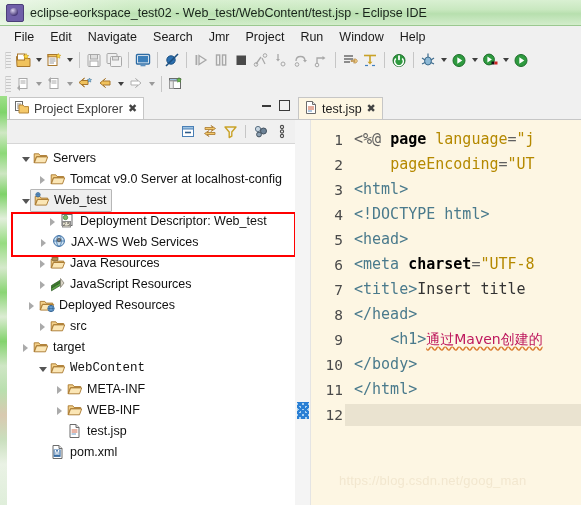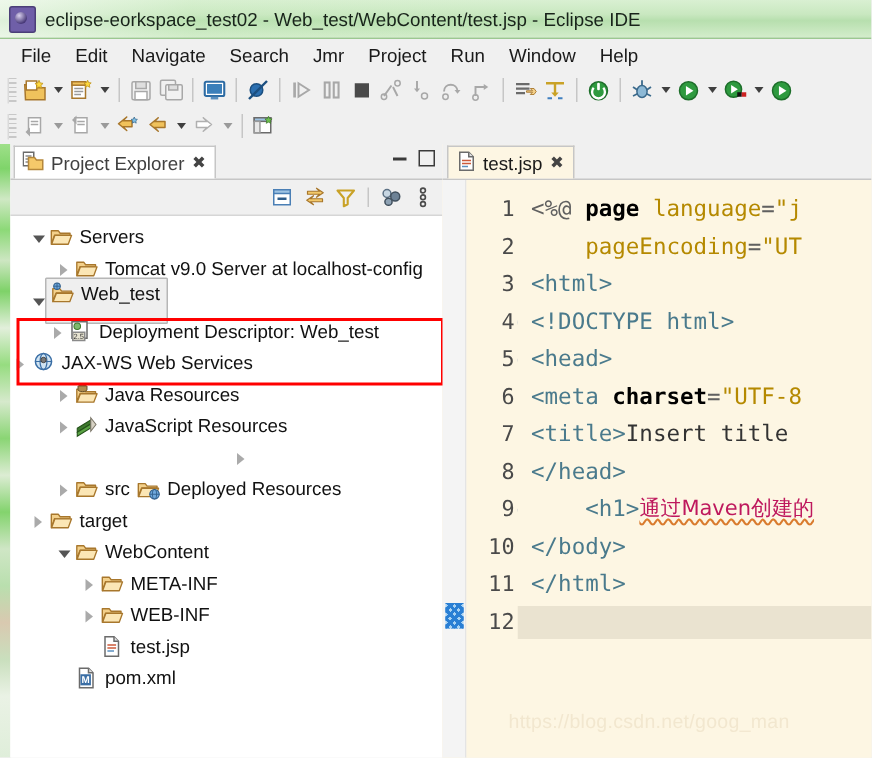--- a/index.html
+++ b/index.html
@@ -241,21 +241,21 @@
   .twist.col::after { display: none; }
   .ticon { width: 18px; height: 18px; flex: 0 0 auto; display: flex; align-items: center; justify-content: center; margin-right: 3px;}
   .tlabel {
     font-size: 12.5px;
     color: #111;
     line-height: 1;
   }
   .tnode.sel .tlabel-wrap {
     background: #efefef;
     border: 1px solid #b6b6b6;
-    padding: 1px 4px 10px 2px;
+    padding: 1px 4px 2px 2px;
     margin-left: -2px;
     border-radius: 1px;
   }
   .tlabel-wrap { display: inline-flex; align-items: center; padding: 1px 2px 2px 0; }
 
   .redbox {
     position: absolute;
     left: 4px; top: 68px;
     width: 285px; height: 45px;
     border: 2.5px solid #ff0000;
@@ -713,35 +713,35 @@
               <svg width="16" height="16" viewBox="0 0 16 16">
                 <path d="M1.2 4.4h4.6l1.3 1.7h6.6v1.2H3.4L1.2 13z" fill="#f3d08a" stroke="#a8772c" stroke-width=".9" stroke-linejoin="round"></path>
                 <path d="M3.6 7.5h11.1l-2.2 5.6H1.4z" fill="#fbe6b5" stroke="#a8772c" stroke-width=".9" stroke-linejoin="round"></path>
                 <circle cx="4" cy="2.8" r="2.2" fill="#6fa8dc" stroke="#2f5d8a" stroke-width=".7"></circle>
                 <path d="M1.8 2.8h4.4M4 .6v4.4" stroke="#2f5d8a" stroke-width=".6"></path>
               </svg>
             </div>
             <span class="tlabel">Web_test</span>
           </span>
         </div>
-        <div class="tnode" style="padding-left: 25px;">
+        <div class="tnode" style="padding-left: 39px;">
           <div class="twist col"></div>
           <span class="tlabel-wrap">
             <div class="ticon">
               <svg width="16" height="16" viewBox="0 0 16 16">
                 <rect x="2" y="1.5" width="10" height="11" fill="#fff" stroke="#6b6b6b"></rect>
                 <circle cx="5.5" cy="4.5" r="2.2" fill="#7fb96e" stroke="#3e7a2e" stroke-width=".7"></circle>
                 <rect x="2.5" y="8.5" width="8" height="5.5" fill="#e8e4d2" stroke="#8a8a8a"></rect>
                 <text x="6.5" y="13" font-size="5" text-anchor="middle" fill="#333" font-family="sans-serif">2.5</text>
               </svg>
             </div>
             <span class="tlabel">Deployment Descriptor: Web_test</span>
           </span>
         </div>
-        <div class="tnode" style="">
+        <div class="tnode" style=" margin-left: 30px;">
           <div class="twist col"></div>
           <span class="tlabel-wrap">
             <div class="ticon">
               <svg width="16" height="16" viewBox="0 0 16 16">
                 <circle cx="8" cy="7" r="5.4" fill="#cfe3f2" stroke="#3a6ea5"></circle>
                 <ellipse cx="8" cy="7" rx="2.3" ry="5.4" fill="none" stroke="#3a6ea5" stroke-width=".8"></ellipse>
                 <line x1="2.6" y1="7" x2="13.4" y2="7" stroke="#3a6ea5" stroke-width=".8"></line>
                 <circle cx="8" cy="6" r="1.8" fill="#7a7a7a" stroke="#3a3a3a" stroke-width=".6"></circle>
               </svg>
             </div>
@@ -768,21 +768,21 @@
             <div class="ticon">
               <svg width="16" height="16" viewBox="0 0 16 16">
                 <path d="M1.5 9.5l9-5.5v2.6l-9 5.5z" fill="#3e7a2e" stroke="#24521a" stroke-width=".7"></path>
                 <path d="M1.5 12.2l9-5.5v2.6l-9 5.5z" fill="#5aa344" stroke="#24521a" stroke-width=".7"></path>
                 <path d="M10.5 2.5l3.5 4.5-3.5 4.5z" fill="#d7d2c4" stroke="#7a7568" stroke-width=".7"></path>
               </svg>
             </div>
             <span class="tlabel">JavaScript Resources</span>
           </span>
         </div>
-        <div class="tnode" style="padding-left: 18px; flex-direction: column;">
+        <div class="tnode" style="padding-left: 18px;">
           <div class="twist col"></div>
           <span class="tlabel-wrap">
             <div class="ticon">
               <svg width="16" height="16" viewBox="0 0 16 16">
                 <path d="M1.2 4.4h4.6l1.3 1.7h6.6v1.2H3.4L1.2 13z" fill="#f3d08a" stroke="#a8772c" stroke-width=".9" stroke-linejoin="round"></path>
                 <path d="M3.6 7.5h11.1l-2.2 5.6H1.4z" fill="#fbe6b5" stroke="#a8772c" stroke-width=".9" stroke-linejoin="round"></path>
                 <circle cx="12" cy="11.5" r="3.2" fill="#6fa8dc" stroke="#2f5d8a" stroke-width=".7"></circle>
                 <ellipse cx="12" cy="11.5" rx="1.4" ry="3.2" fill="none" stroke="#2f5d8a" stroke-width=".6"></ellipse>
                 <line x1="8.8" y1="11.5" x2="15.2" y2="11.5" stroke="#2f5d8a" stroke-width=".6"></line>
               </svg>
@@ -807,21 +807,21 @@
           <span class="tlabel-wrap">
             <div class="ticon">
               <svg width="16" height="16" viewBox="0 0 16 16">
                 <path d="M1.2 3.8h4.6l1.3 1.7h6.6v1.2H3.4L1.2 12.8z" fill="#f3d08a" stroke="#a8772c" stroke-width=".9" stroke-linejoin="round"></path>
                 <path d="M3.6 6.9h11.1l-2.2 5.9H1.4z" fill="#fbe6b5" stroke="#a8772c" stroke-width=".9" stroke-linejoin="round"></path>
               </svg>
             </div>
             <span class="tlabel">target</span>
           </span>
         </div>
-        <div class="tnode" style="padding-left: 29px;">
+        <div class="tnode" style="padding-left: 29px; font-family: Liberation Mono, monospace;">
           <div class="twist exp"></div>
           <span class="tlabel-wrap">
             <div class="ticon">
               <svg width="16" height="16" viewBox="0 0 16 16">
                 <path d="M1.2 3.8h4.6l1.3 1.7h6.6v1.2H3.4L1.2 12.8z" fill="#f3d08a" stroke="#a8772c" stroke-width=".9" stroke-linejoin="round"></path>
                 <path d="M3.6 6.9h11.1l-2.2 5.9H1.4z" fill="#fbe6b5" stroke="#a8772c" stroke-width=".9" stroke-linejoin="round"></path>
               </svg>
             </div>
             <span class="tlabel">WebContent</span>
           </span>

